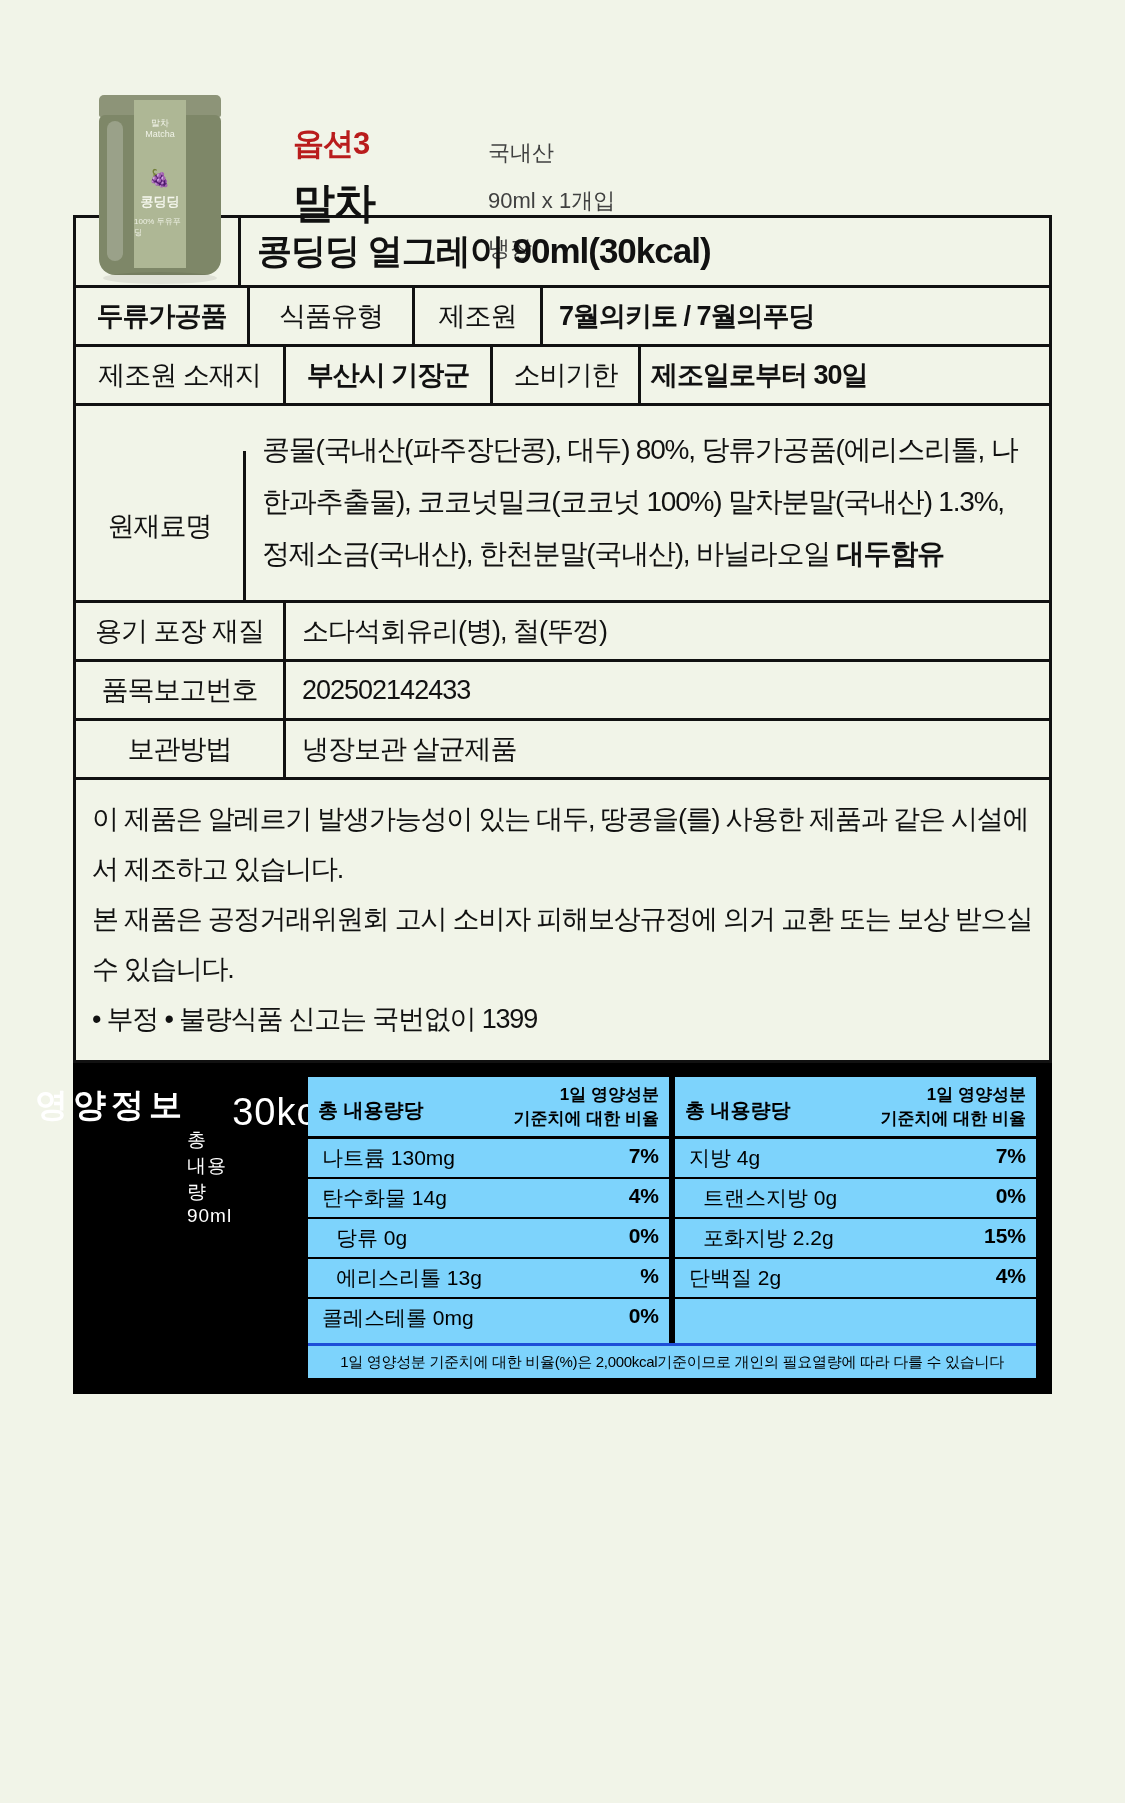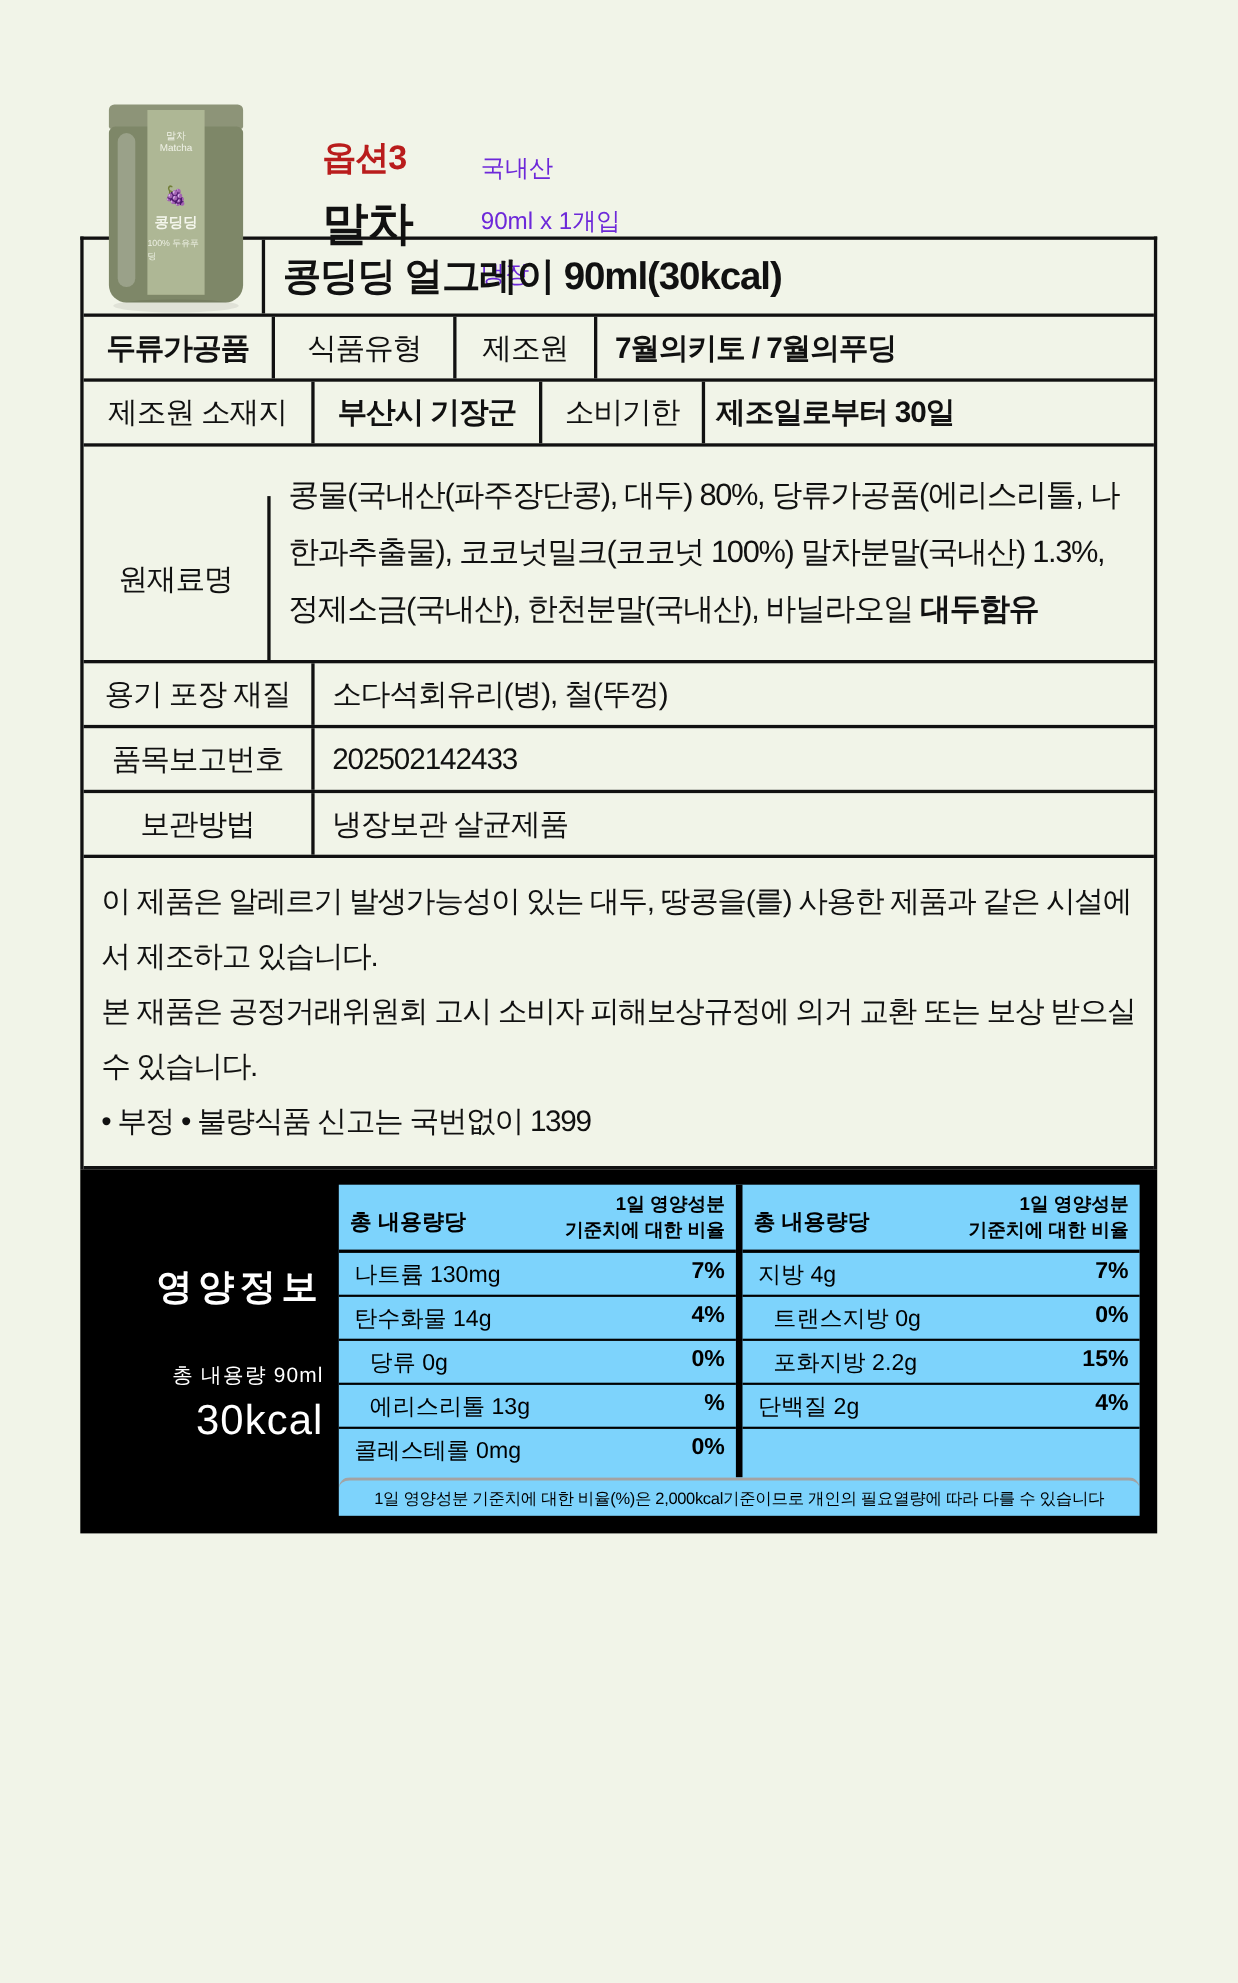--- a/index.html
+++ b/index.html
@@ -115,24 +115,24 @@
   }
   .opt-name {
     font-size: 42px;
     font-weight: bold;
     color: #111;
     margin-top: 10px;
     letter-spacing: -1px;
   }
 
   .meta-block {
-    margin-left: 62px;
+    margin-left: 113px;
     margin-top: 34px;
     font-size: 22px;
-    color: #6d28d9;
+    color: #404040;
     line-height: 48px;
   }
 
   
   .table-wrap {
     margin: 0 73px;
     border: 3px solid #111;
     border-bottom: none;
   }
   .row {
@@ -195,23 +195,22 @@
     background: #000;
     color: #fff;
     display: flex;
     padding: 14px 16px 16px 16px;
     box-sizing: border-box;
   }
   .nutri-left {
     width: 205px;
     flex: 0 0 auto;
     display: flex;
-    flex-direction: column;
     justify-content: center;
-    align-items: flex-end;
+    align-items: flex-start;
     padding-top: 6px;
   }
   .nutri-title {
     font-size: 33px;
     font-weight: bold;
     letter-spacing: 5px;
     white-space: nowrap;
   }
   .nutri-amount {
     font-size: 19px;
@@ -260,26 +259,25 @@
     justify-content: space-between;
     border-bottom: 2px solid #000;
     padding: 5px 10px 5px 14px;
     font-size: 21px;
   }
   .nrow:last-child { border-bottom: none; }
   .nrow .n-val { font-weight: bold; }
   .nrow.indent { padding-left: 28px; }
   .nrow.blank { min-height: 34px; }
   .nfoot {
-    border-top: 3px solid #a3a3a3;
+    border-top: 3px solid #1d4ed8;
     font-size: 15px;
     text-align: center;
     padding: 7px 4px 6px 4px;
     letter-spacing: -0.3px;
-    border-radius: 10px;
   }
 </style>
 </head>
 <body>
 
 <div class="header">
 
   <div class="bottle">
     <div class="bottle-lid"></div>
     <div class="bottle-body">

